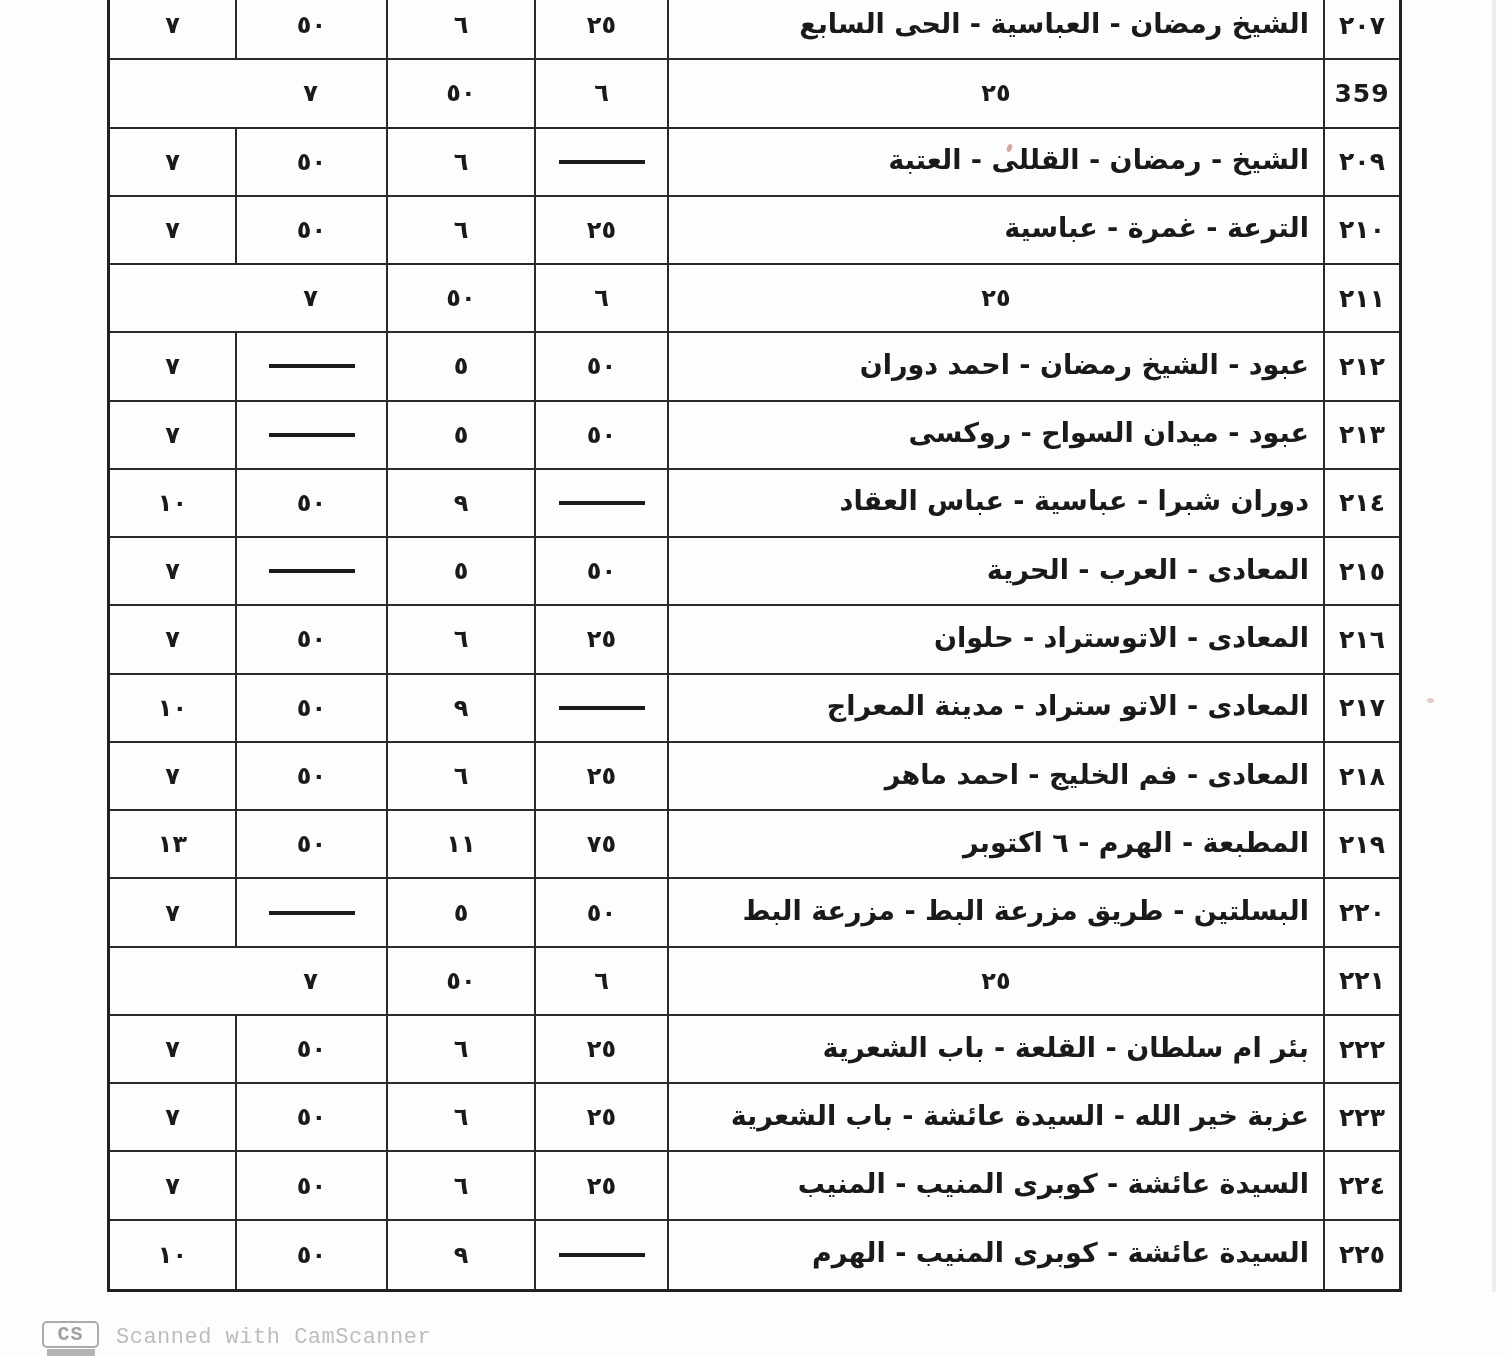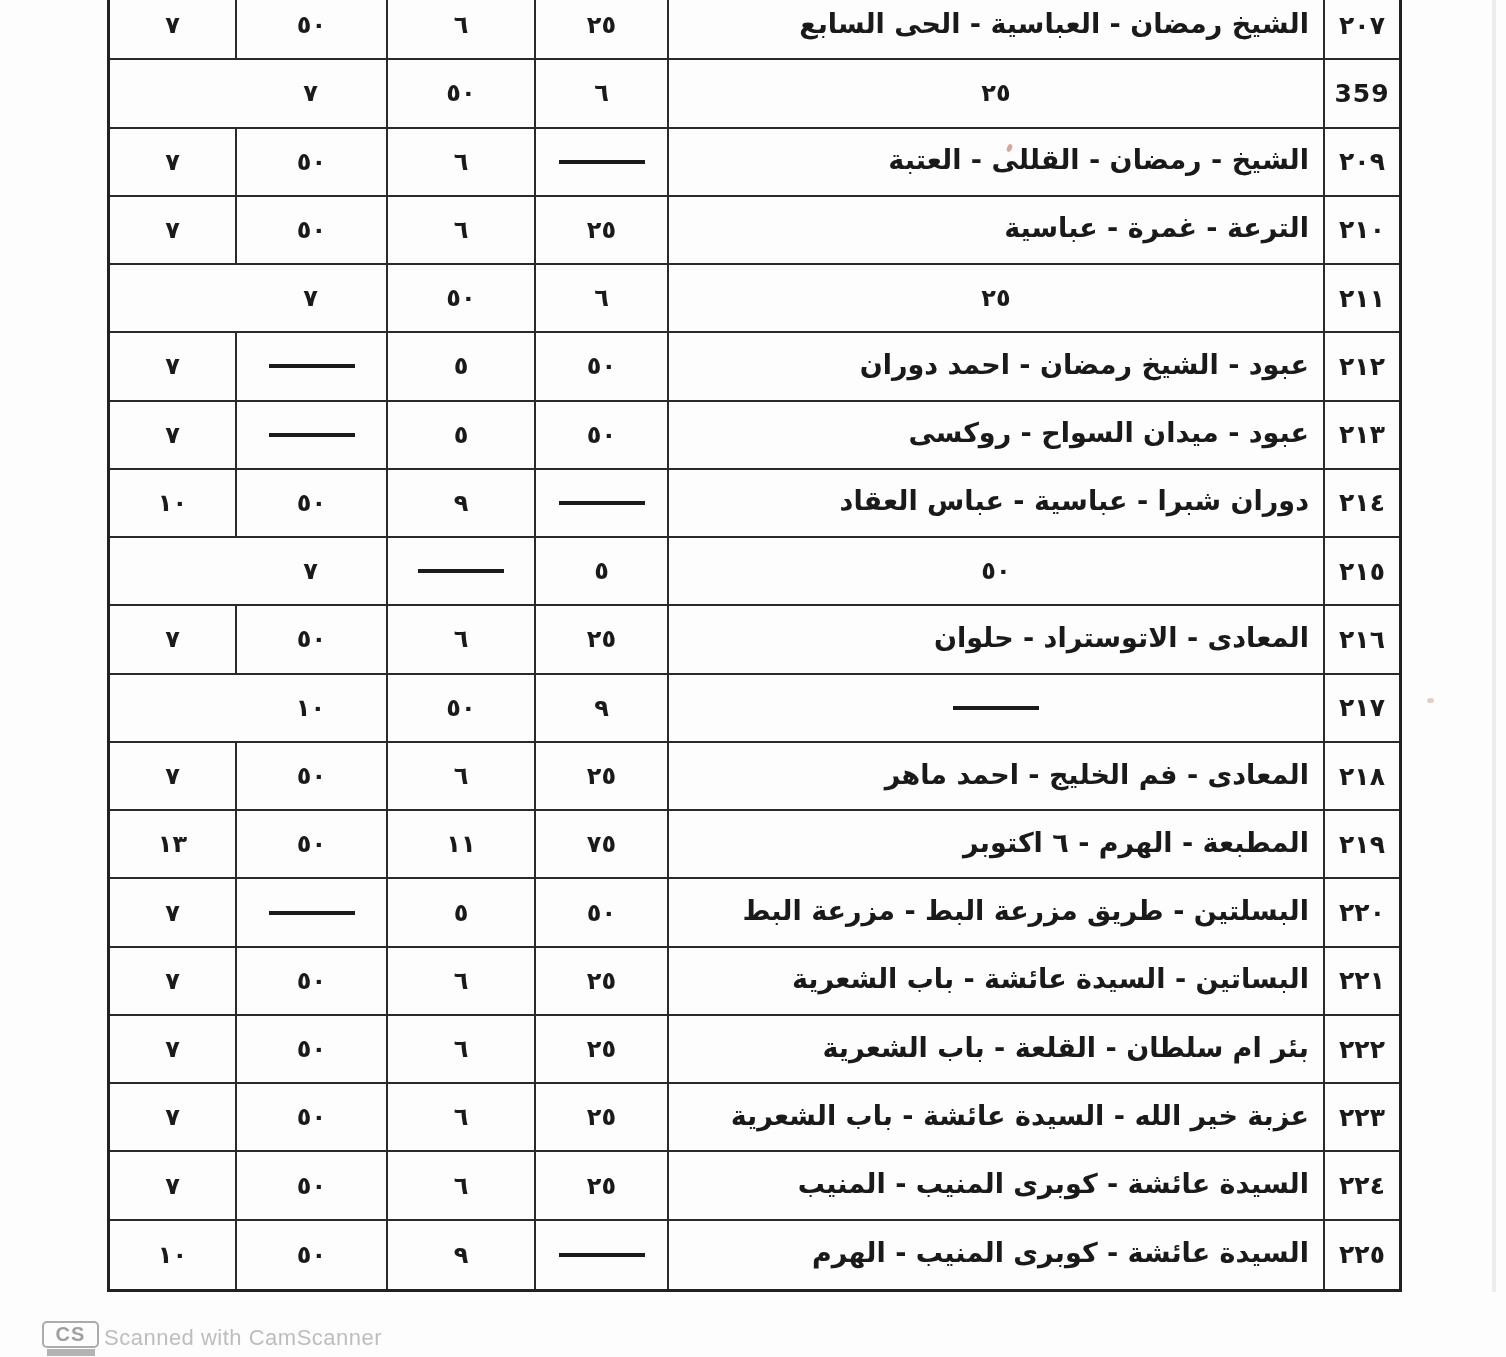--- a/index.html
+++ b/index.html
@@ -99,22 +99,22 @@
     opacity: .5;
     border-radius: 50%;
   }
   
   .watermark {
     position: absolute;
     left: 10px;
     top: 1321px;
     display: flex;
     align-items: flex-start;
-    gap: 4px;
-    font-family: Liberation Sans, sans-serif;
+    gap: 16px;
+    font-family: Liberation Mono, monospace;
     padding-left: 32px;
   }
   .cs-badge {
     width: 58px;
     height: 34px;
     position: relative;
     flex: 0 0 auto;
   }
   .cs-box {
     position: absolute;
@@ -219,37 +219,39 @@
         <div class="cell name">دوران شبرا - عباسية - عباس العقاد</div>
         <div class="cell val">
           <div class="dash"></div>
         </div>
         <div class="cell val">٩</div>
         <div class="cell val">٥٠</div>
         <div class="cell val">١٠</div>
       </div>
       <div class="t-row">
         <div class="cell num">٢١٥</div>
+        <div class="cell name">المعادى - العرب - الحرية</div>
         <div class="cell val">٥٠</div>
         <div class="cell val">٥</div>
         <div class="cell val">
           <div class="dash"></div>
         </div>
         <div class="cell val">٧</div>
       </div>
       <div class="t-row">
         <div class="cell num">٢١٦</div>
         <div class="cell name">المعادى - الاتوستراد - حلوان</div>
         <div class="cell val">٢٥</div>
         <div class="cell val">٦</div>
         <div class="cell val">٥٠</div>
         <div class="cell val">٧</div>
       </div>
       <div class="t-row">
         <div class="cell num">٢١٧</div>
+        <div class="cell name">المعادى - الاتو ستراد - مدينة المعراج</div>
         <div class="cell val">
           <div class="dash"></div>
         </div>
         <div class="cell val">٩</div>
         <div class="cell val">٥٠</div>
         <div class="cell val">١٠</div>
       </div>
       <div class="t-row">
         <div class="cell num">٢١٨</div>
         <div class="cell name">المعادى - فم الخليج - احمد ماهر</div>
@@ -271,21 +273,20 @@
         <div class="cell name">البسلتين - طريق مزرعة البط - مزرعة البط</div>
         <div class="cell val">٥٠</div>
         <div class="cell val">٥</div>
         <div class="cell val">
           <div class="dash"></div>
         </div>
         <div class="cell val">٧</div>
       </div>
       <div class="t-row">
         <div class="cell num">٢٢١</div>
-        <div class="cell name">البساتين - السيدة عائشة - باب الشعرية</div>
         <div class="cell val">٢٥</div>
         <div class="cell val">٦</div>
         <div class="cell val">٥٠</div>
         <div class="cell val">٧</div>
       </div>
       <div class="t-row">
         <div class="cell num">٢٢٢</div>
         <div class="cell name">بئر ام سلطان - القلعة - باب الشعرية</div>
         <div class="cell val">٢٥</div>
         <div class="cell val">٦</div>

